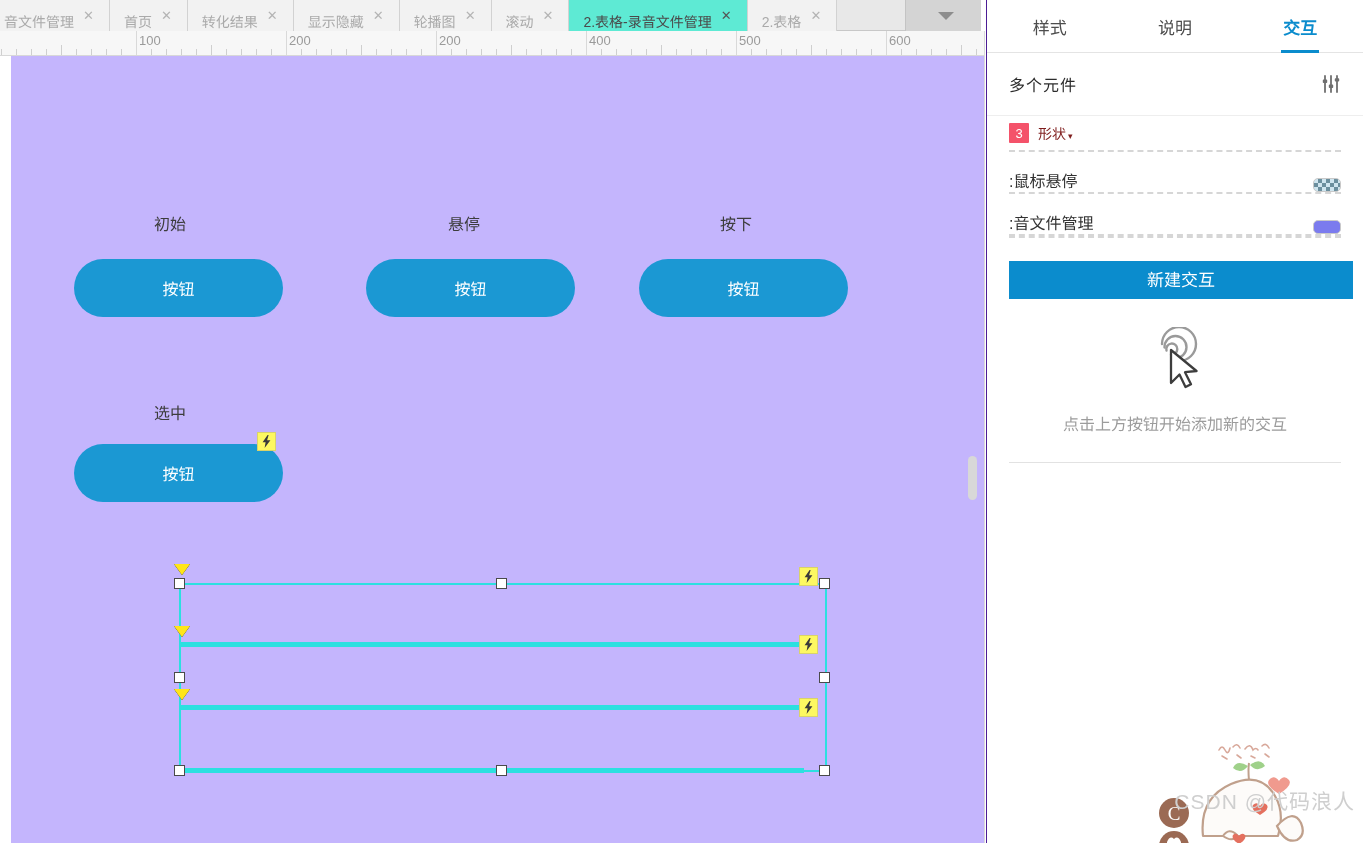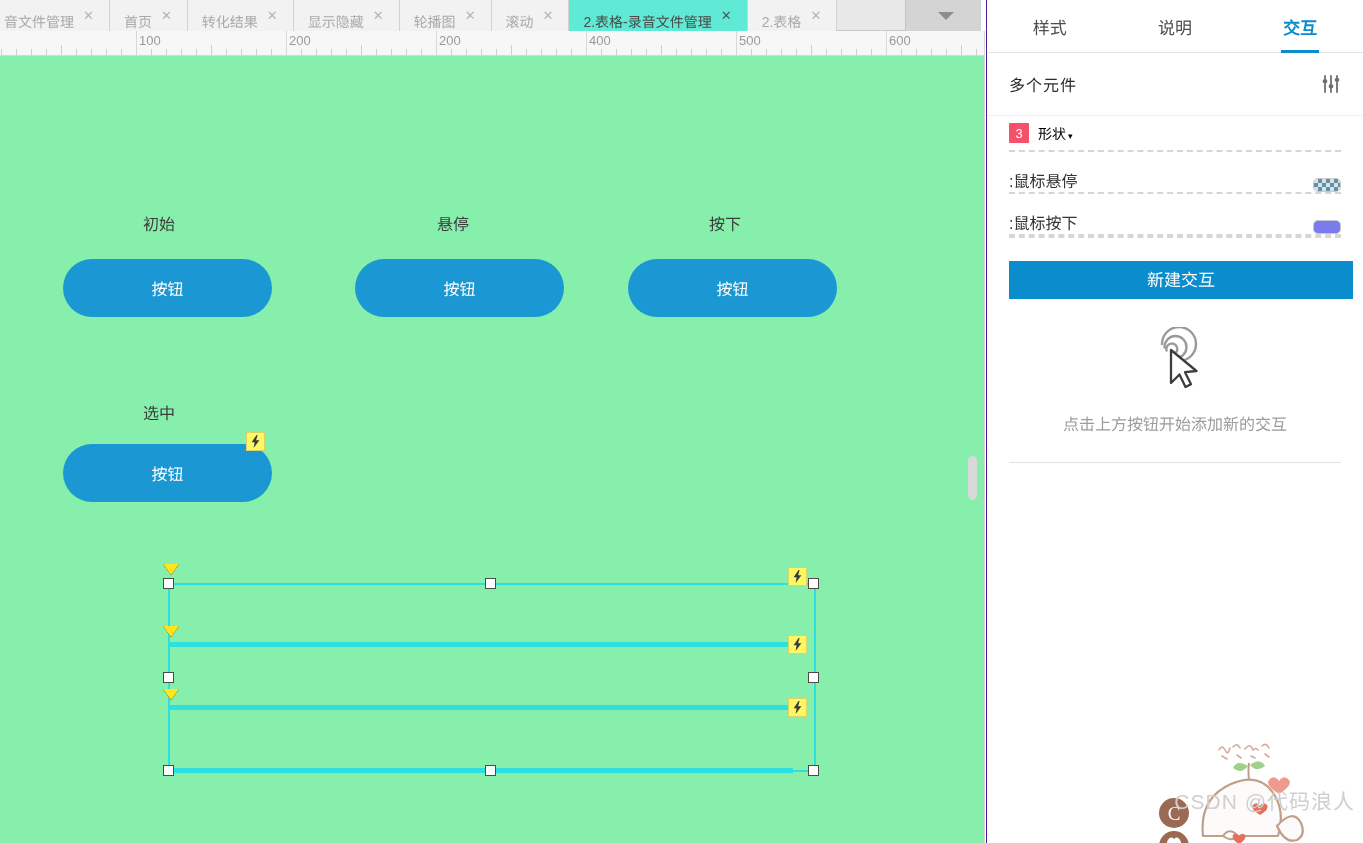--- a/index.html
+++ b/index.html
@@ -124,24 +124,24 @@
     top: 2px;
     font-size: 13px;
     color: #9a9a9a;
     line-height: 16px;
     padding-left: 3px;
   }
 
   
   #canvas {
     position: absolute;
-    left: 0; top: 56px;
+    left: 11px; top: 56px;
     width: 985px;
     height: 787px;
-    background: #86efac;
+    background: #c4b5fd;
     overflow: hidden;
   }
   .state-label {
     position: absolute;
     font-size: 16px;
     color: #3c3c3c;
     white-space: nowrap;
   }
   .rp-button {
     position: absolute;
@@ -292,21 +292,21 @@
     height: 20px;
     padding: 0 5px;
     background: #f4526a;
     color: #ffffff;
     font-size: 13px;
     line-height: 1;
     border-radius: 1px;
   }
   #widget-type {
     font-size: 14px;
-    color: #000000;
+    color: #7f1d1d;
   }
   #widget-type .caret-small { font-size: 9px; margin-left: 2px; }
 
   .dash-sep {
     height: 0;
     border-top: 2px dashed #d6d6d6;
     margin: 0 22px;
   }
 
   .state-row {
@@ -619,21 +619,21 @@
 
     <div class="dash-sep"></div>
 
     <div class="state-row">
       <span class="state-name">:鼠标悬停</span>
       <span class="swatch checker"></span>
     </div>
     <div class="dash-sep"></div>
 
     <div class="state-row">
-      <span class="state-name">:鼠标按下</span>
+      <span class="state-name">:音文件管理</span>
       <span class="swatch" id="swatch-pressed" style="background: rgb(123, 123, 238);"></span>
     </div>
     <div class="dash-sep"></div>
 
     <div class="dash-sep"></div>
 
     <button id="new-interaction-btn" style="background: rgb(11, 140, 205);">新建交互</button>
 
     <div id="empty-state">
       <span>

